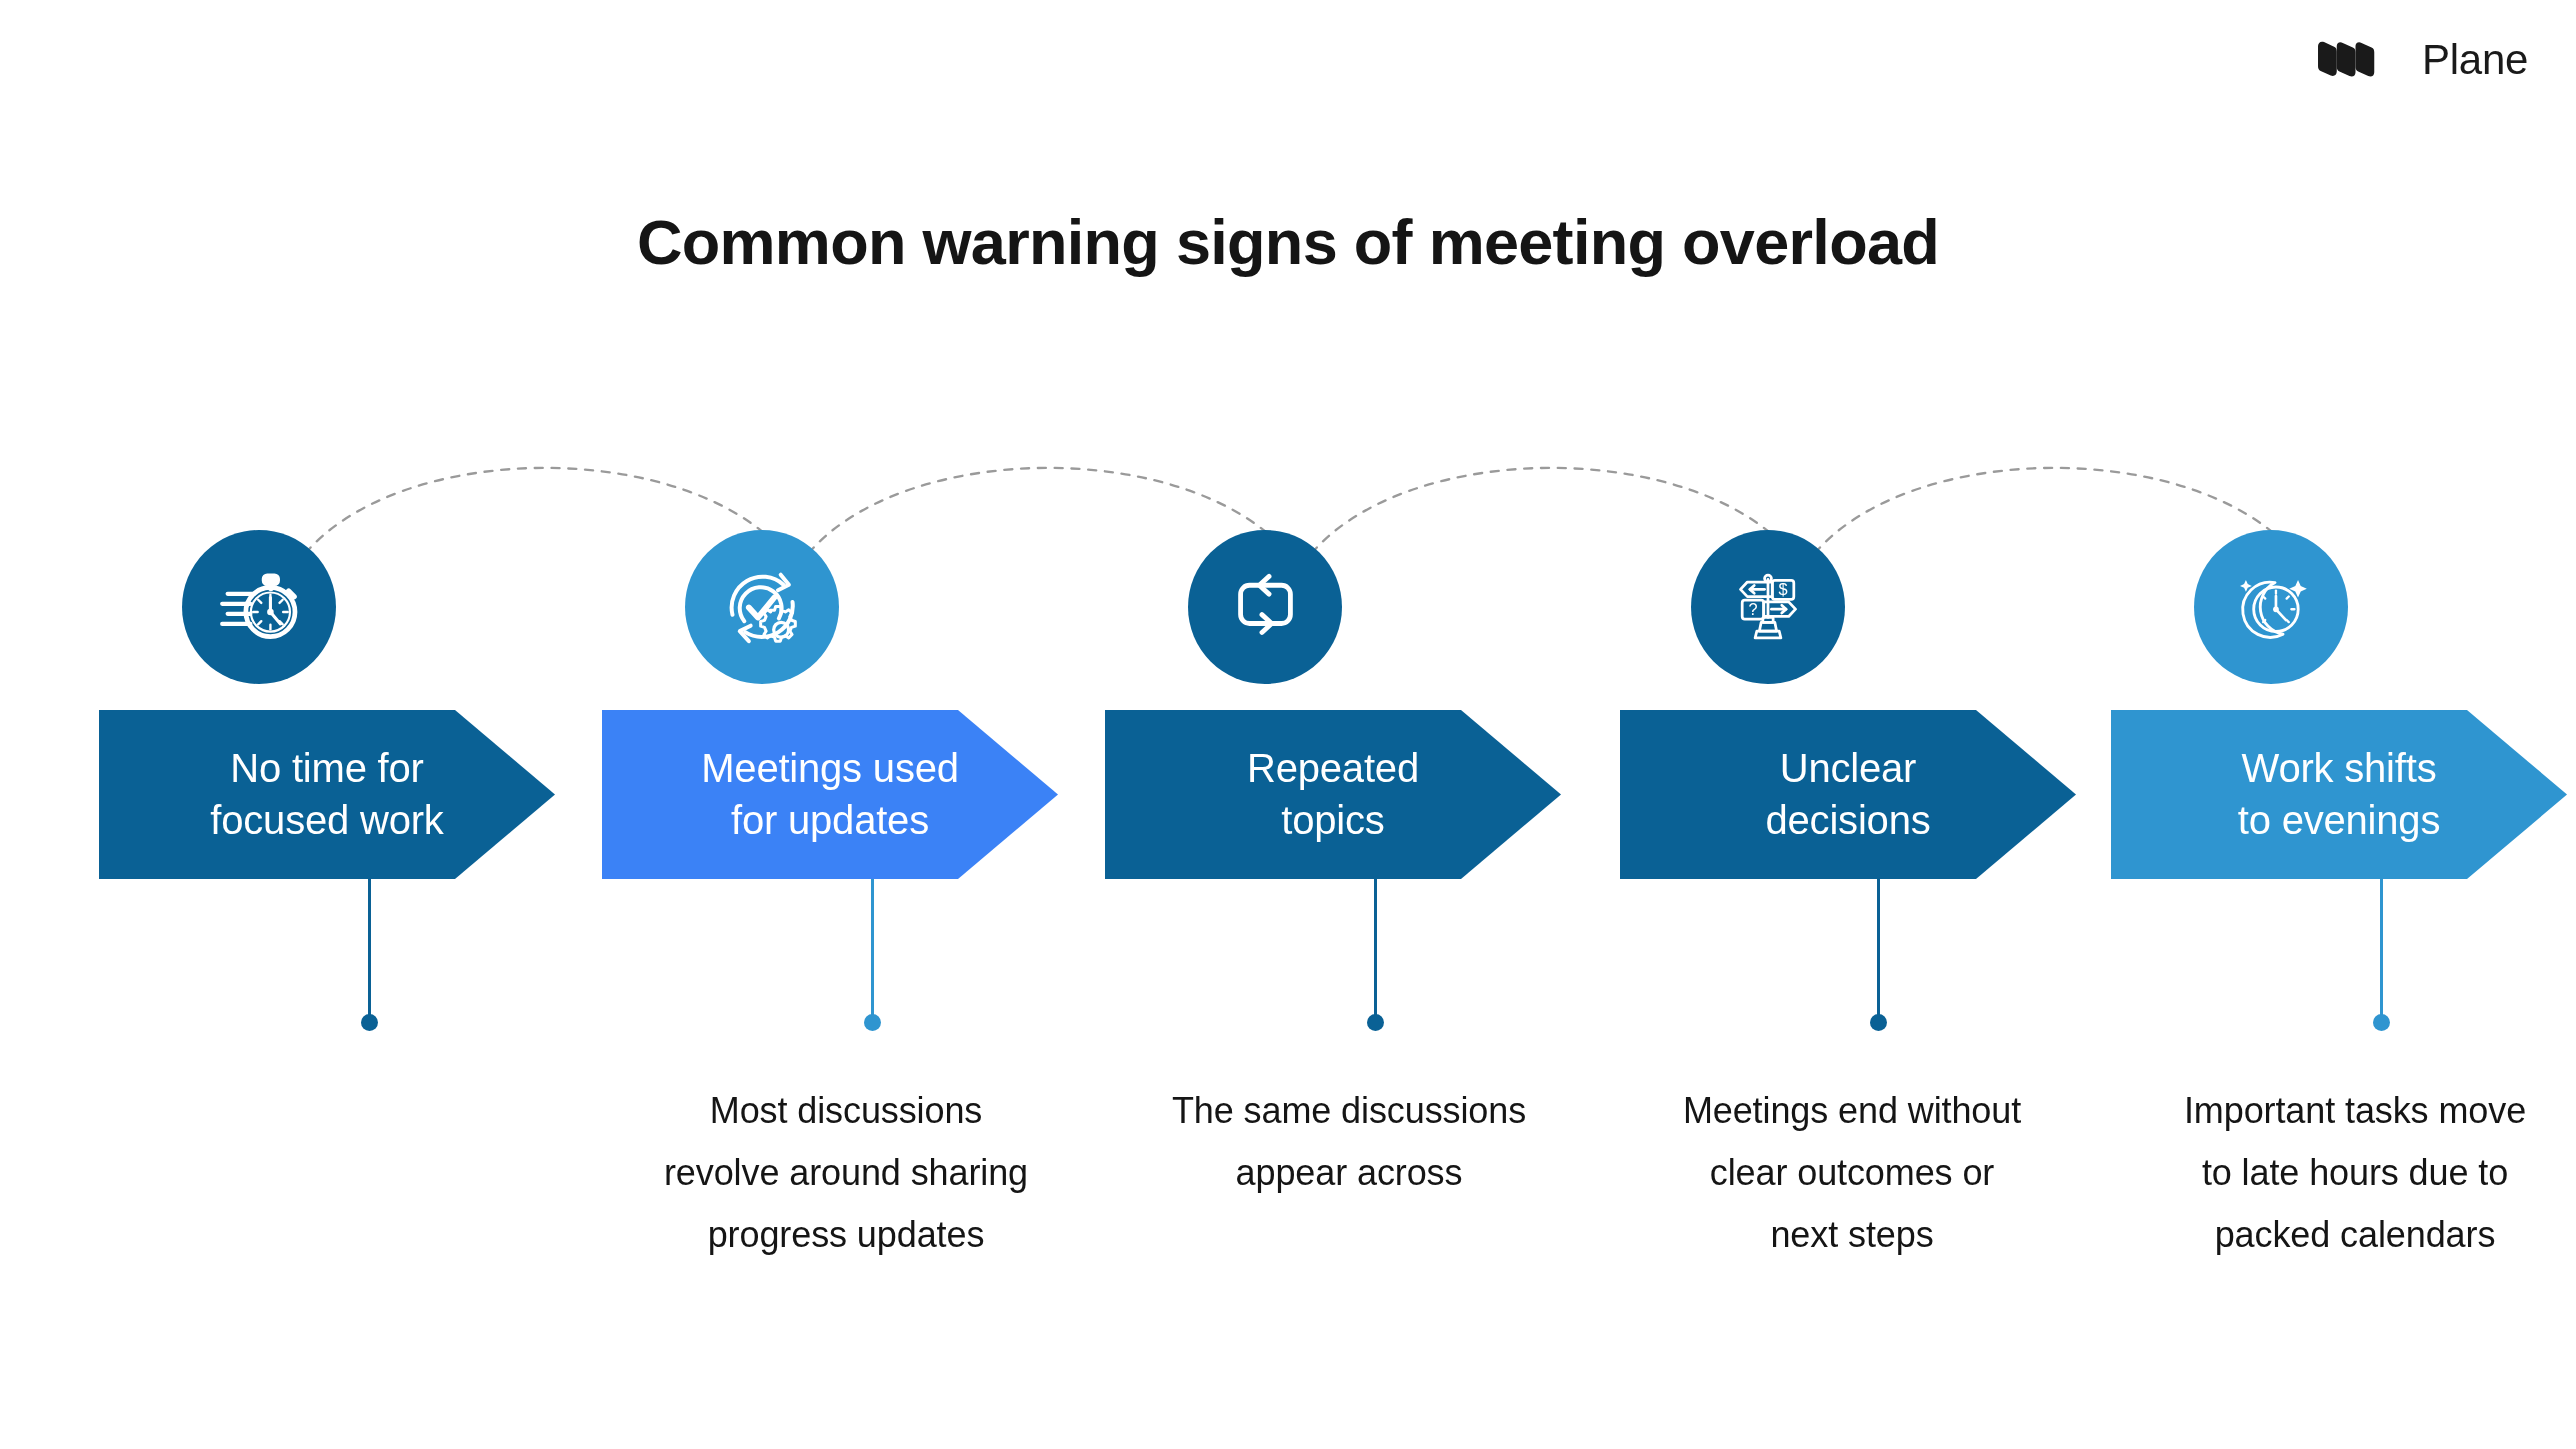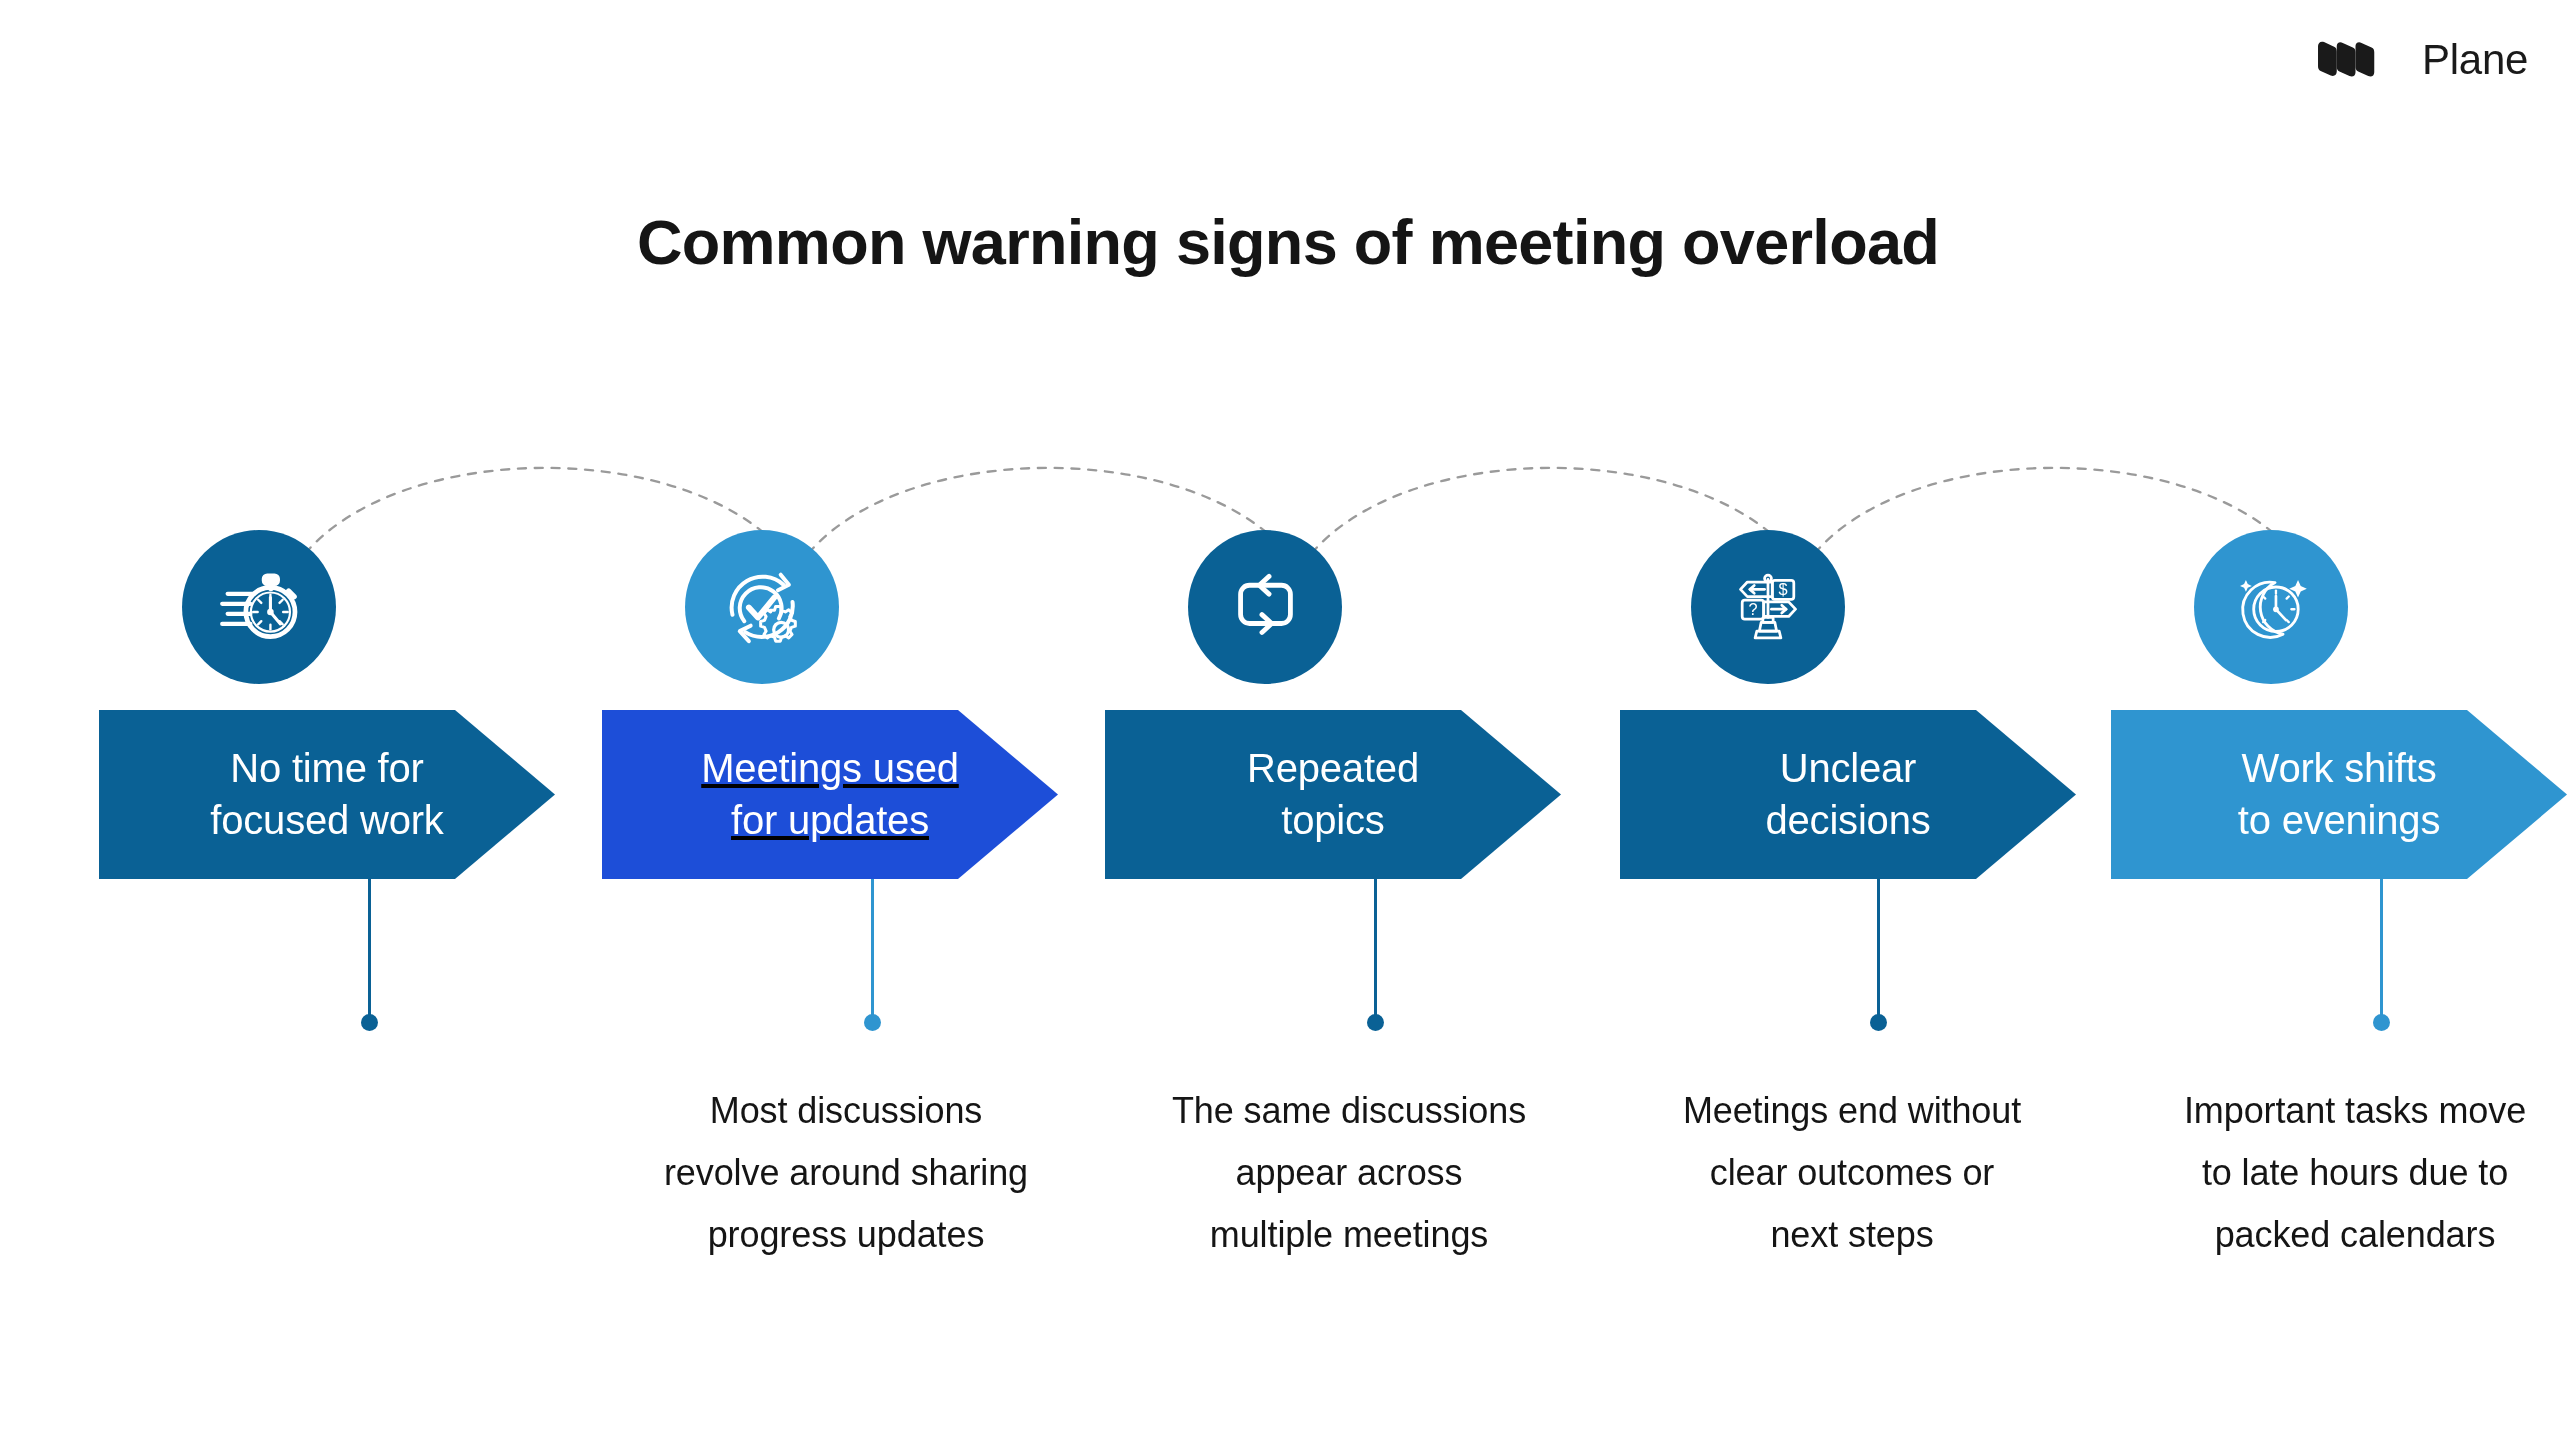--- a/index.html
+++ b/index.html
@@ -233,21 +233,21 @@
             <polyline points="35,50 45,61 63,39" stroke-width="6.4"></polyline>
 
             <g stroke-width="3.6">
               <path d="M 63 57 l 5 0 l 1.4 -4.6 l 5.6 0 l 1.4 4.6 l 4.6 1.9 l 4 -2.6 l 4 4 l -2.6 4 l 1.9 4.6 l 4.6 1.4 l 0 5.6 l -4.6 1.4 l -1.9 4.6 l 2.6 4 l -4 4 l -4 -2.6 l -4.6 1.9 l -1.4 4.6 l -5.6 0 l -1.4 -4.6 l -4.6 -1.9 l -4 2.6 l -4 -4 l 2.6 -4 l -1.9 -4.6 l -4.6 -1.4 l 0 -5.6 l 4.6 -1.4 l 1.9 -4.6 l -2.6 -4 l 4 -4 l 4 2.6 Z" transform="translate(-4,-3) scale(0.92) translate(5,4)"></path>
               <circle cx="70.5" cy="74.5" r="8.2"></circle>
             </g>
           </g>
         </svg>
       </span>
     </div>
-    <div class="step-banner" style="background:#1d4ed8;text-decoration:underline;">
+    <div class="step-banner" style="background:#3b82f6;">
       <span class="line">Meetings used</span>
       <span class="line">for updates</span>
     </div>
     <div class="step-stem" style="background:#2f95d0; left:277px;"></div>
     <div class="step-dot" style="background:#2f95d0; left:270px;"></div>
     <div class="step-desc" style="left:17px;">
       <span class="line">Most discussions</span>
       <span class="line">revolve around sharing</span>
       <span class="line">progress updates</span>
     </div>
@@ -268,21 +268,20 @@
     </div>
     <div class="step-banner" style="background:#0a6195;">
       <span class="line">Repeated</span>
       <span class="line">topics</span>
     </div>
     <div class="step-stem" style="background:#0a6195; left:277px;"></div>
     <div class="step-dot" style="background:#0a6195; left:270px;"></div>
     <div class="step-desc" style="left:17px;">
       <span class="line">The same discussions</span>
       <span class="line">appear across</span>
-      <span class="line">multiple meetings</span>
     </div>
   </div>
 
   <div class="step" style="left:1600px;">
     <div class="step-circle" style="background:#0a6195; left:91px;">
       <span>
         <svg width="86" height="86" viewBox="0 0 100 100" aria-hidden="true">
           <g fill="none" stroke="#ffffff" stroke-width="3.2" stroke-linecap="round" stroke-linejoin="round">
 
             <line x1="50" y1="18" x2="50" y2="62"></line>

